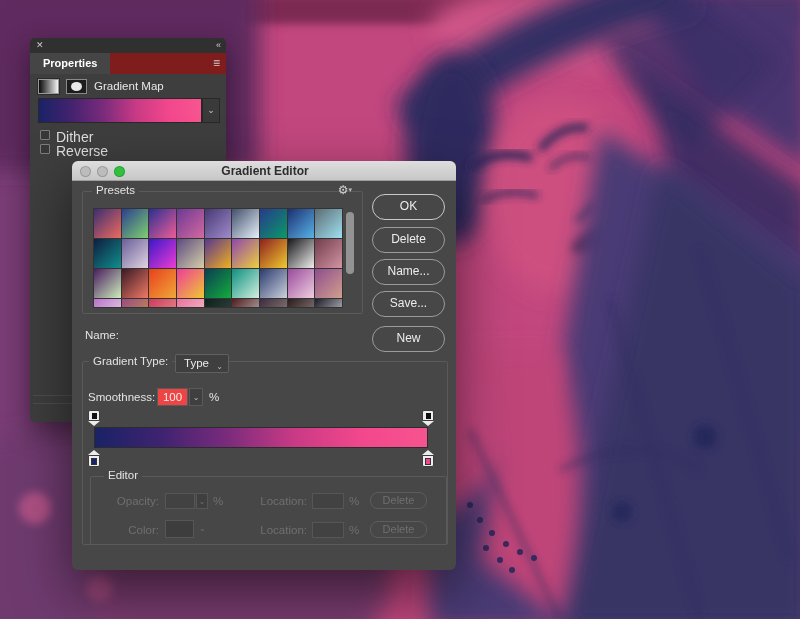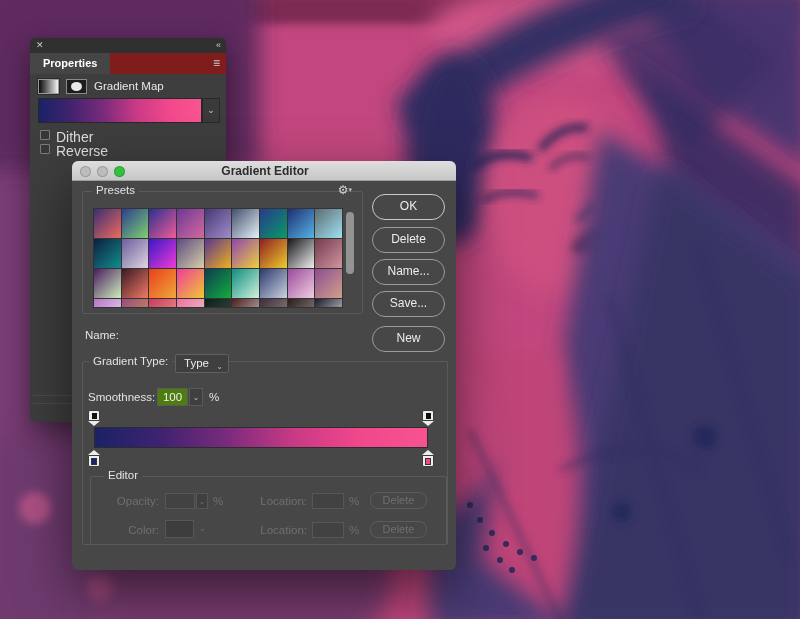--- a/index.html
+++ b/index.html
@@ -59,21 +59,21 @@
                  background:#939393; border-radius:4px; }
   .gear { position:absolute; color:#d2d2d2; font-size:12px; }
   .gear .dd { font-size:7px; vertical-align:2px; color:#bdbdbd; }
 
   .pillbtn { position:absolute; left:300px; width:73px; height:26px; border:1.5px solid #9b9b9b;
              border-radius:13px; background:transparent; color:#ececec; font-size:12px;
              text-align:center; line-height:23px; }
   .pillbtn.default { border-color:#c9c9c9; }
 
   .lbl { position:absolute; color:#e3e3e3; font-size:11.5px; }
-  .field { position:absolute; background:#4d7c0f; border:1px solid #5a5a5a; color:#f0f0f0;
+  .field { position:absolute; background:#ef4444; border:1px solid #5a5a5a; color:#f0f0f0;
            font-size:11.5px; }
   #nameField { left:46px; top:165px; width:206px; height:18px; background:#3a3a3a;
                border:1.5px solid #3d6d99; line-height:15px; padding-left:5px; }
   .caret { display:inline-block; width:1px; height:11px; background:#fff; vertical-align:-2px; margin-left:2px; }
 
   .dropbtn { position:absolute; background:#3f3f3f; border:1px solid #606060; border-radius:2px;
              color:#ececec; font-size:11.5px; }
   .dropbtn .chev { float:right; font-size:8px; color:#bdbdbd; margin:3px 5px 0 0; }
 
   .chevbtn { position:absolute; background:#3f3f3f; border:1px solid #5a5a5a; color:#bdbdbd;

